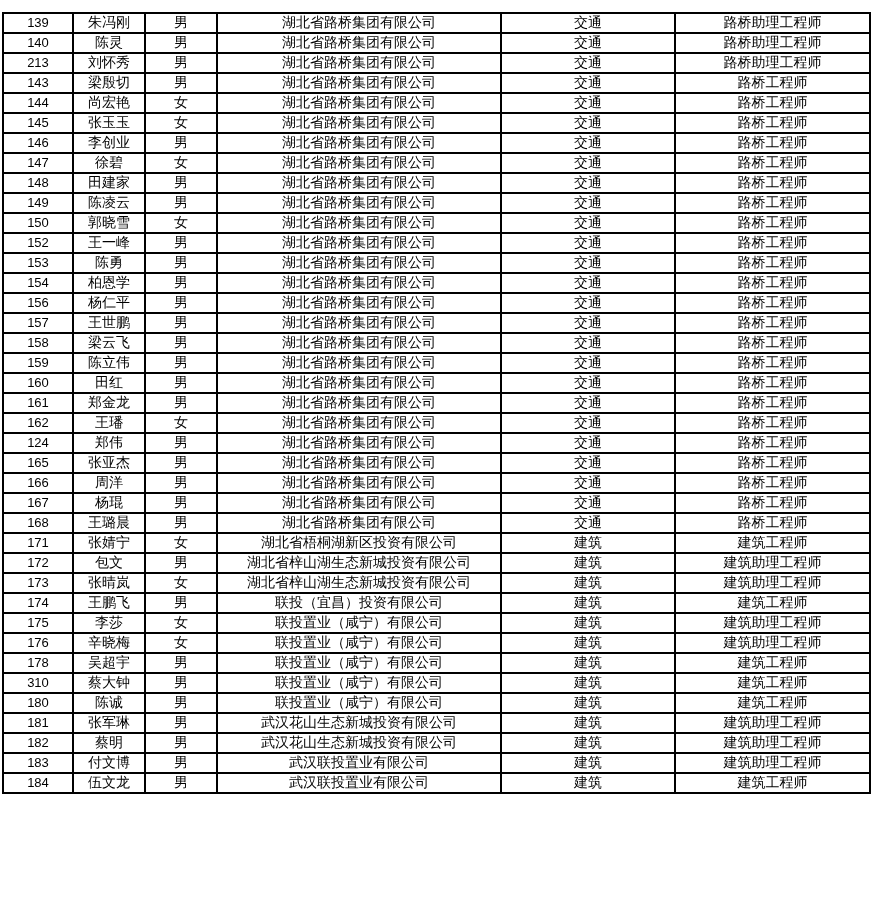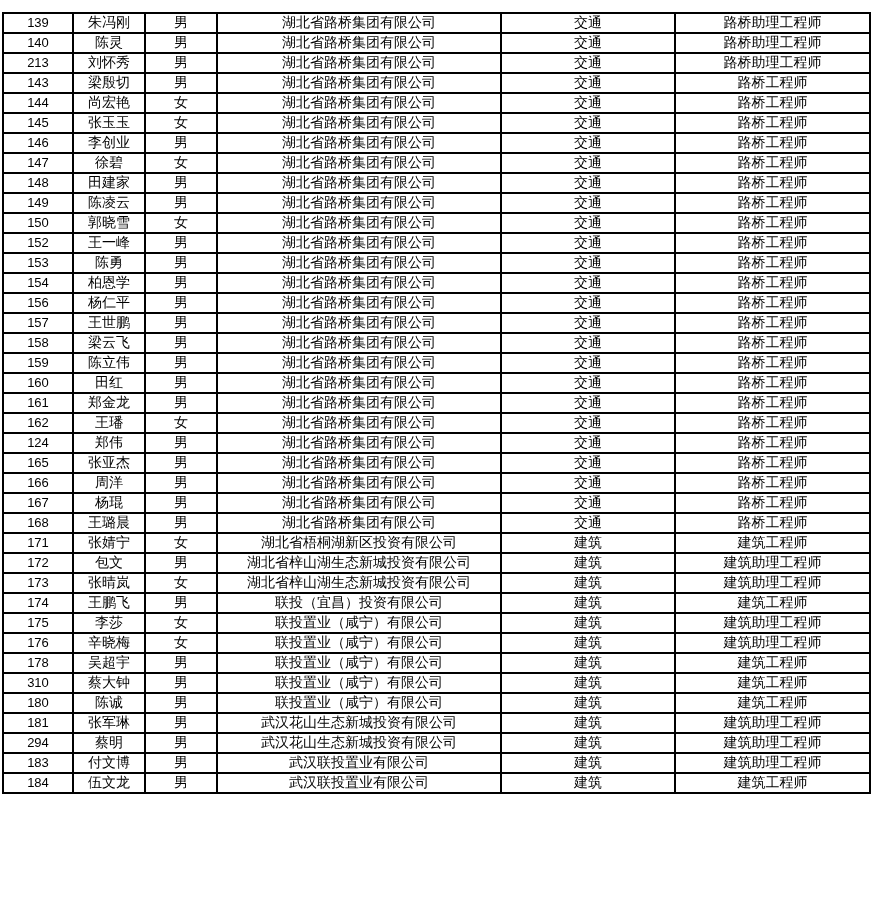--- a/index.html
+++ b/index.html
@@ -339,21 +339,21 @@
         </tr>
         <tr>
           <td class="c-seq">181</td>
           <td class="c-name">张军琳</td>
           <td class="c-gender">男</td>
           <td class="c-company">武汉花山生态新城投资有限公司</td>
           <td class="c-category">建筑</td>
           <td class="c-title">建筑助理工程师</td>
         </tr>
         <tr>
-          <td class="c-seq">294</td>
+          <td class="c-seq">182</td>
           <td class="c-name">蔡明</td>
           <td class="c-gender">男</td>
           <td class="c-company">武汉花山生态新城投资有限公司</td>
           <td class="c-category">建筑</td>
           <td class="c-title">建筑助理工程师</td>
         </tr>
         <tr>
           <td class="c-seq">183</td>
           <td class="c-name">付文博</td>
           <td class="c-gender">男</td>

